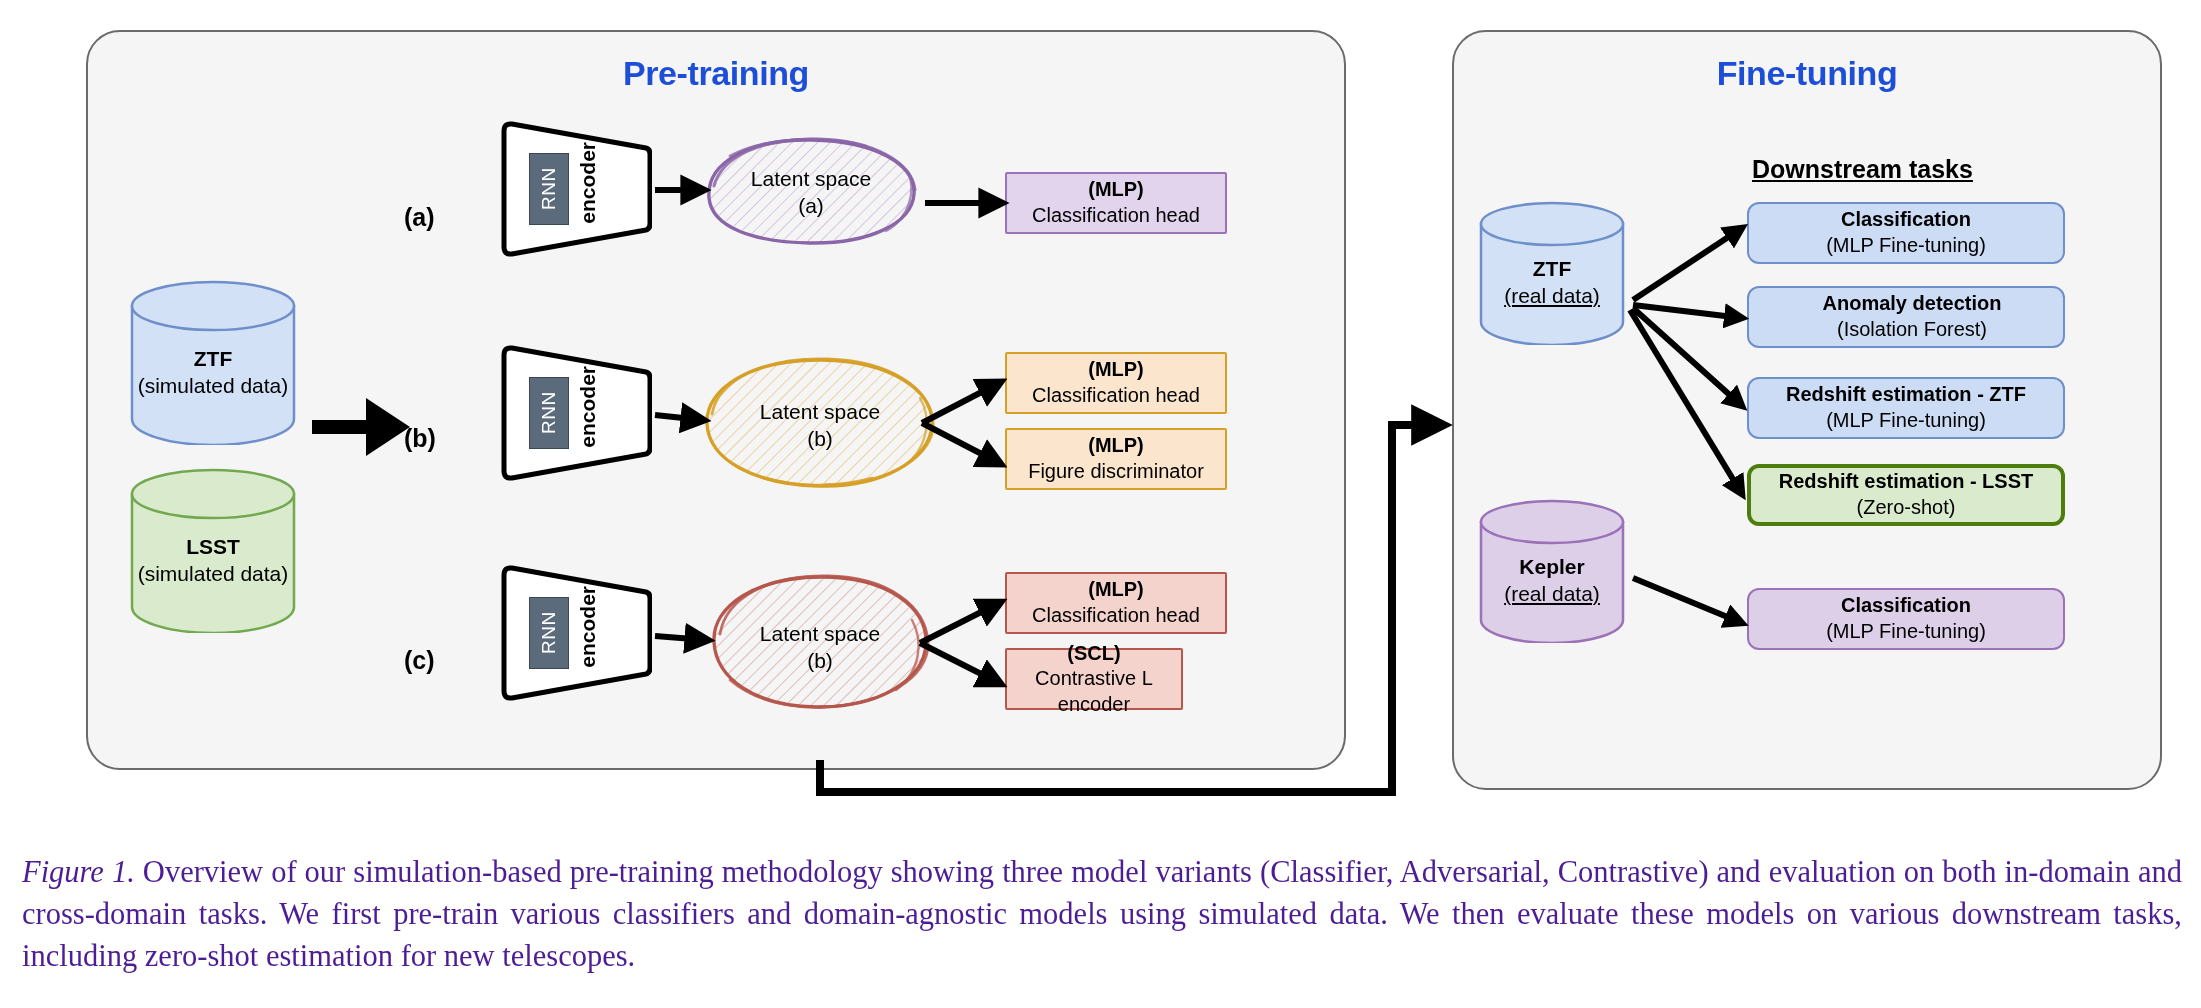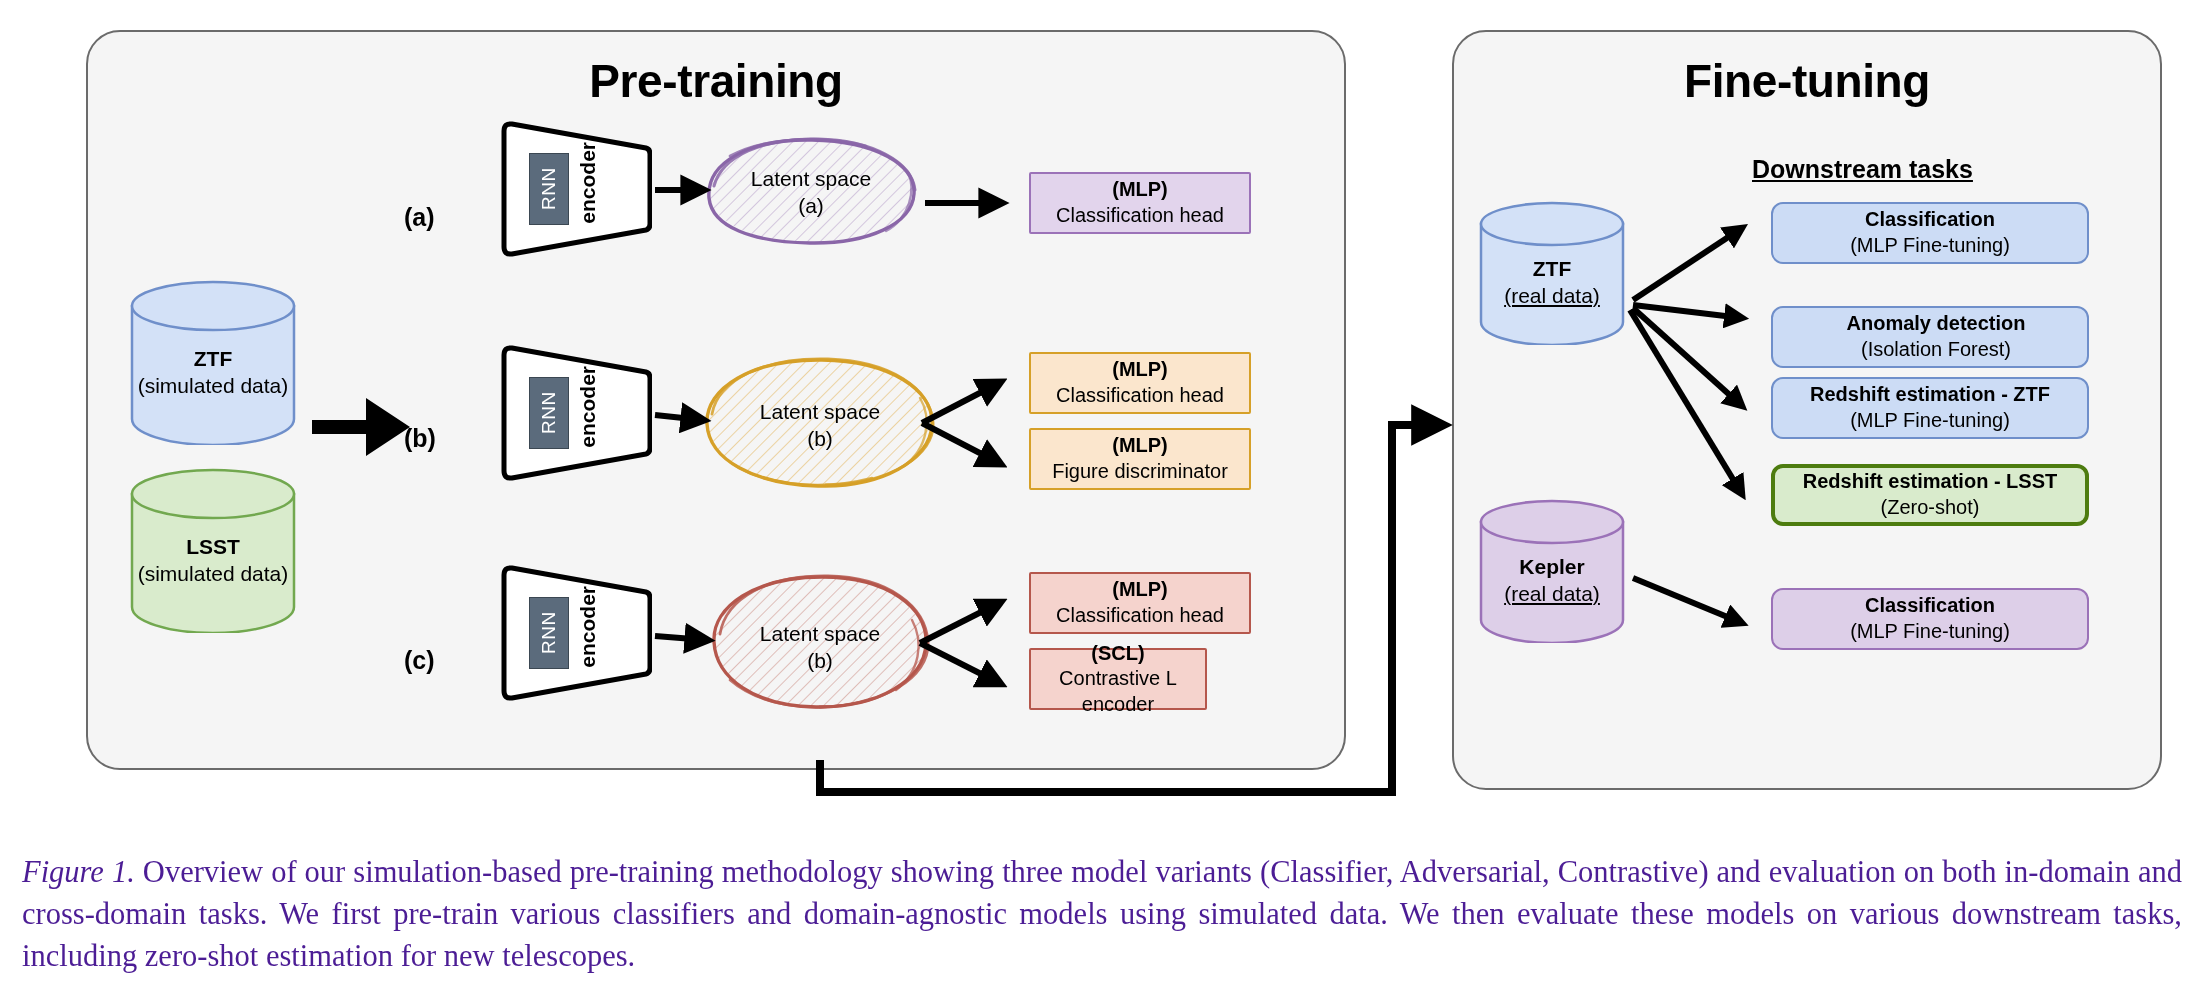--- a/index.html
+++ b/index.html
@@ -28,23 +28,23 @@
     border-radius: 34px;
   }
   #panel-pretraining { left: 86px;  top: 30px;  width: 1260px; height: 740px; }
   #panel-finetuning  { left: 1452px; top: 30px; width: 710px;  height: 760px; }
 
   .panel-title {
     position: absolute;
     width: 100%;
     text-align: center;
     top: 22px;
-    font-size: 46px;
+    font-size: 34px;
     font-weight: bold;
-    color: #000000;
+    color: #1d4ed8;
     letter-spacing: -0.4px;
   }
 
   
   .cyl {
     position: absolute;
   }
   .cyl svg { display: block; }
   .cyl-label {
     position: absolute;
@@ -101,21 +101,20 @@
   .box {
     position: absolute;
     display: flex;
     flex-direction: column;
     align-items: center;
     justify-content: center;
     text-align: center;
     font-size: 20px;
     line-height: 1.28;
     color: #000;
-    margin-left: 24px;
   }
   .box .b1 { font-weight: bold; }
   .box .b2 { font-weight: normal; }
 
   .box.sq { border-radius: 2px; }
   .box.rnd { border-radius: 12px; }
 
   .box.purple { background:#e2d4ec; border:2px solid #9b72b8; }
   .box.orange { background:#fbe6cd; border:2px solid #d6a028; }
   .box.red    { background:#f5d3cd; border:2px solid #b5574c; }
@@ -325,21 +324,21 @@
     <div class="cyl-label" style="top:56px;">
       <span class="l1">Kepler</span>
       <span class="l2 underline">(real data)</span>
     </div>
   </div>
 
   <div class="box rnd blue" style="left:1747px; top:202px; width:318px; height:62px;">
     <span class="b1">Classification</span>
     <span class="b2">(MLP Fine-tuning)</span>
   </div>
-  <div class="box rnd blue" style="left:1747px; top:306px; width:318px; height:62px;padding-left:12px;">
+  <div class="box rnd blue" style="left:1747px; top:286px; width:318px; height:62px;padding-left:12px;">
     <span class="b1">Anomaly detection</span>
     <span class="b2">(Isolation Forest)</span>
   </div>
   <div class="box rnd blue" style="left:1747px; top:377px; width:318px; height:62px;">
     <span class="b1">Redshift estimation - ZTF</span>
     <span class="b2">(MLP Fine-tuning)</span>
   </div>
   <div class="box rnd green" style="left:1747px; top:464px; width:318px; height:62px;">
     <span class="b1">Redshift estimation - LSST</span>
     <span class="b2">(Zero-shot)</span>

